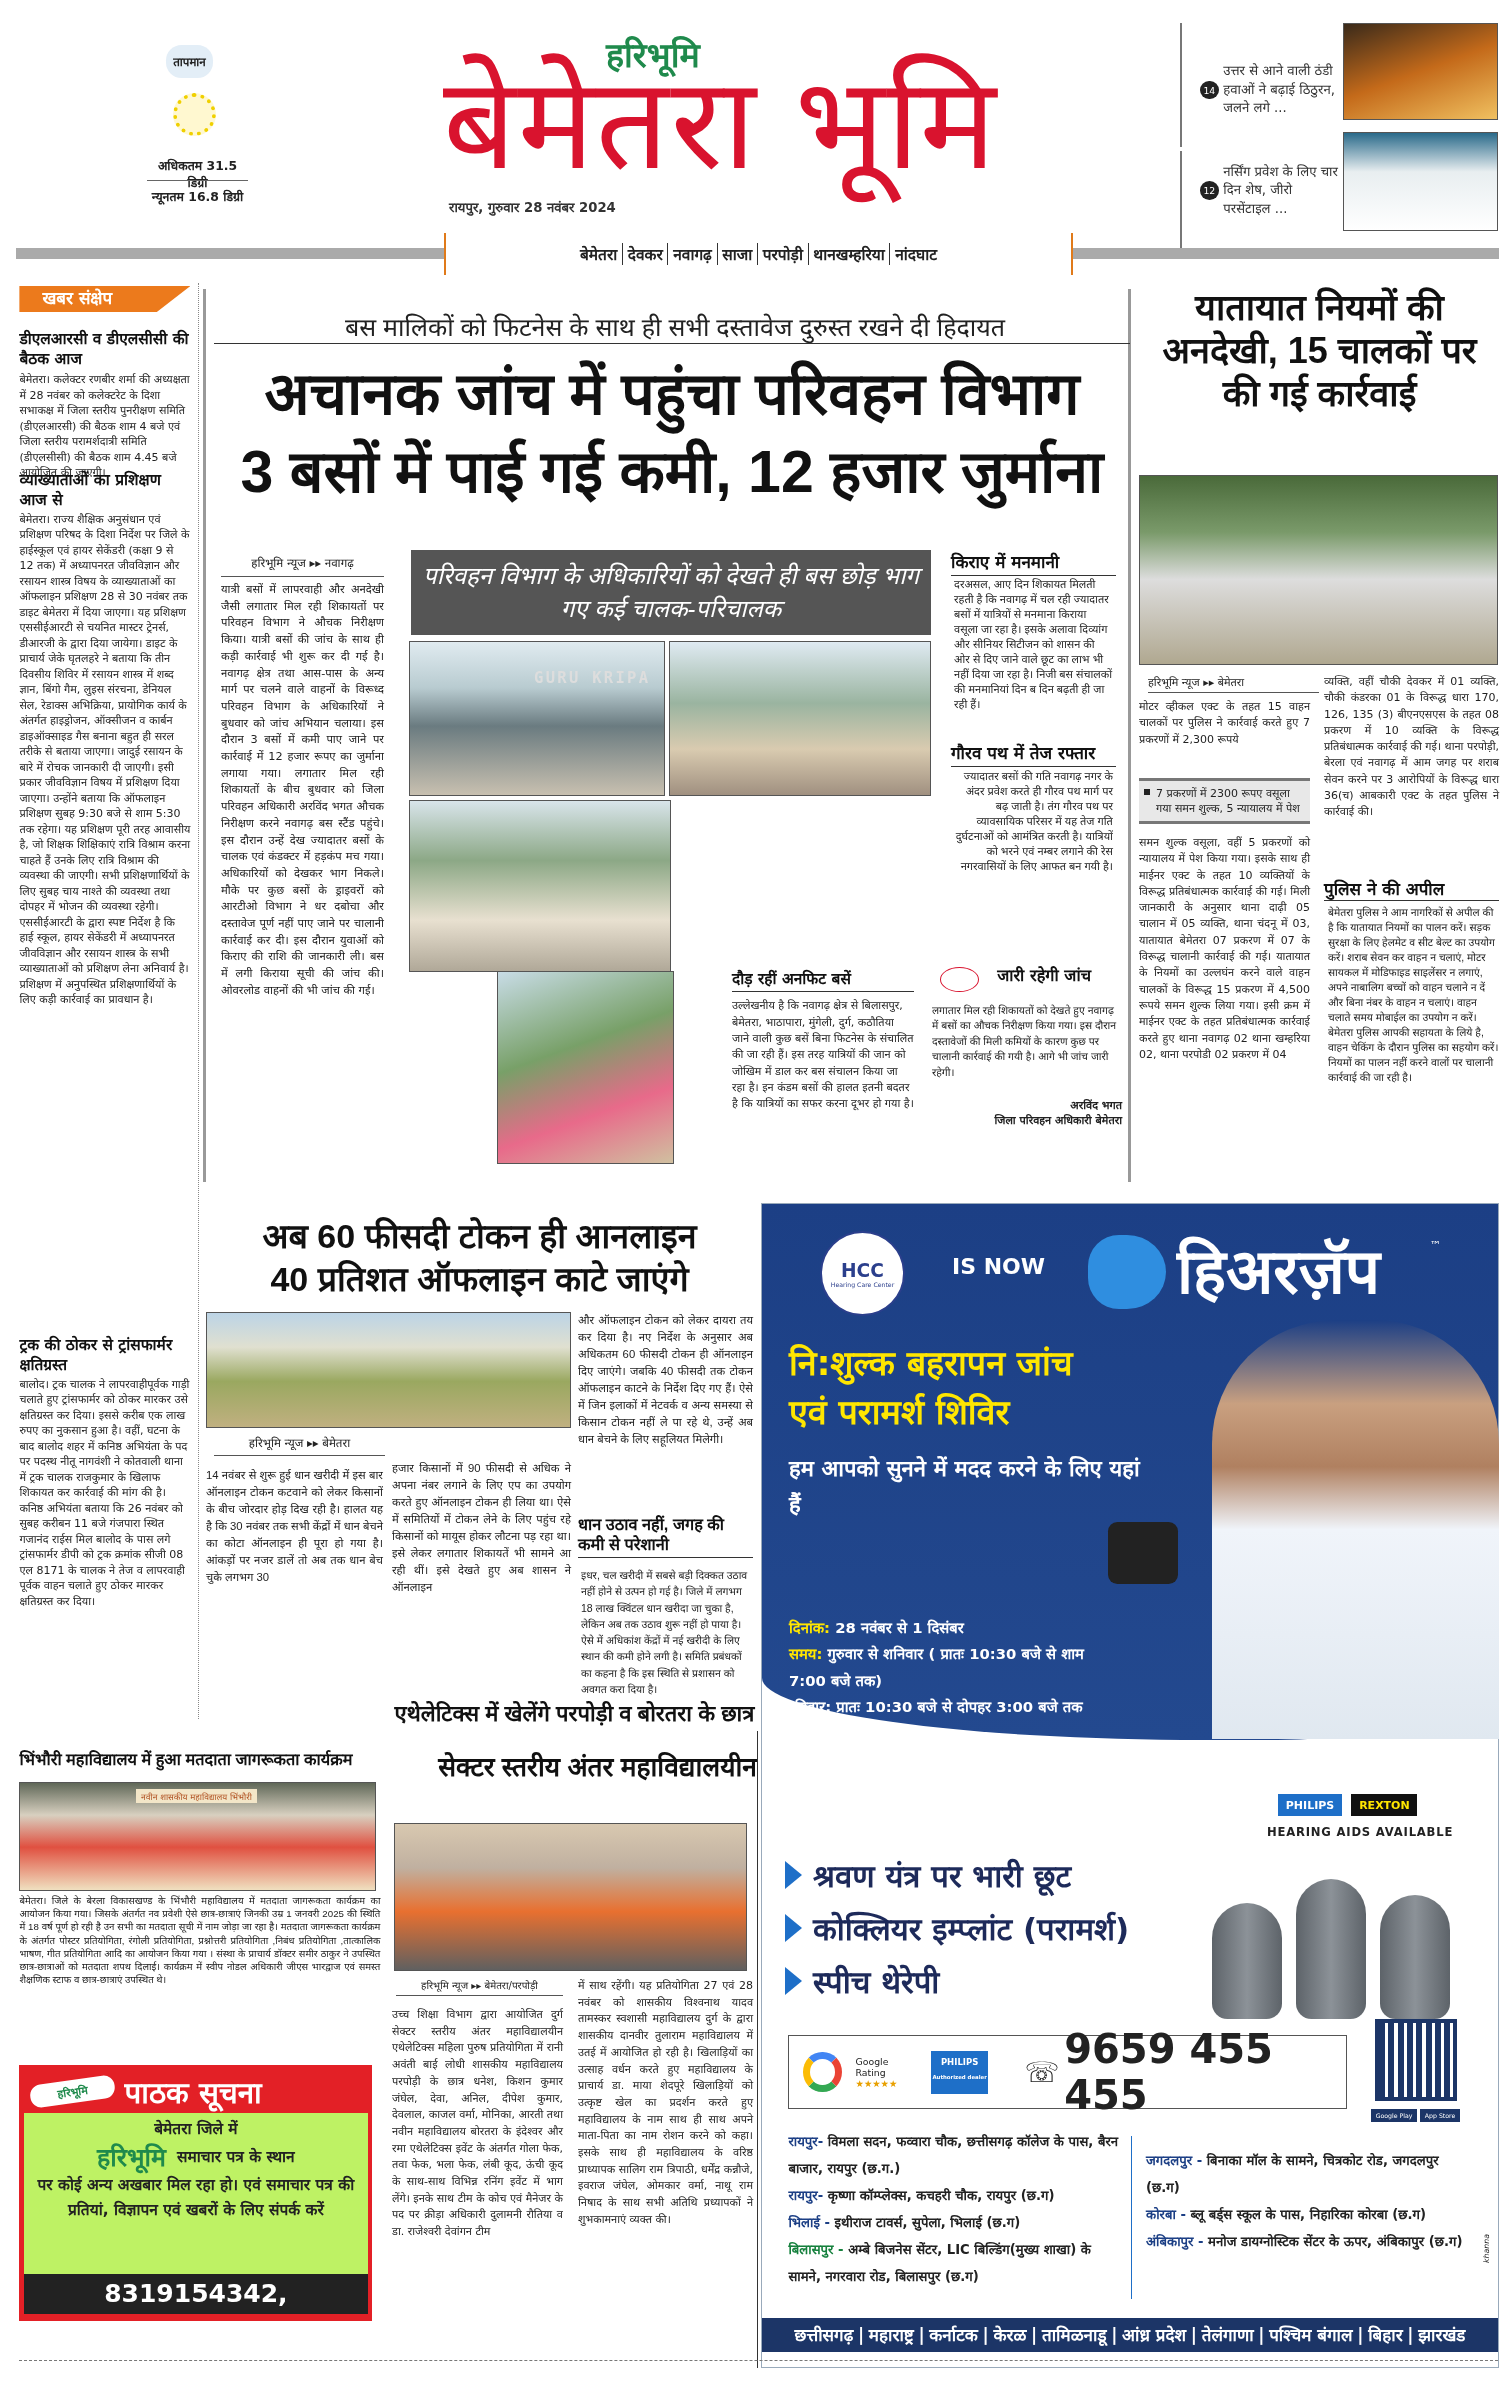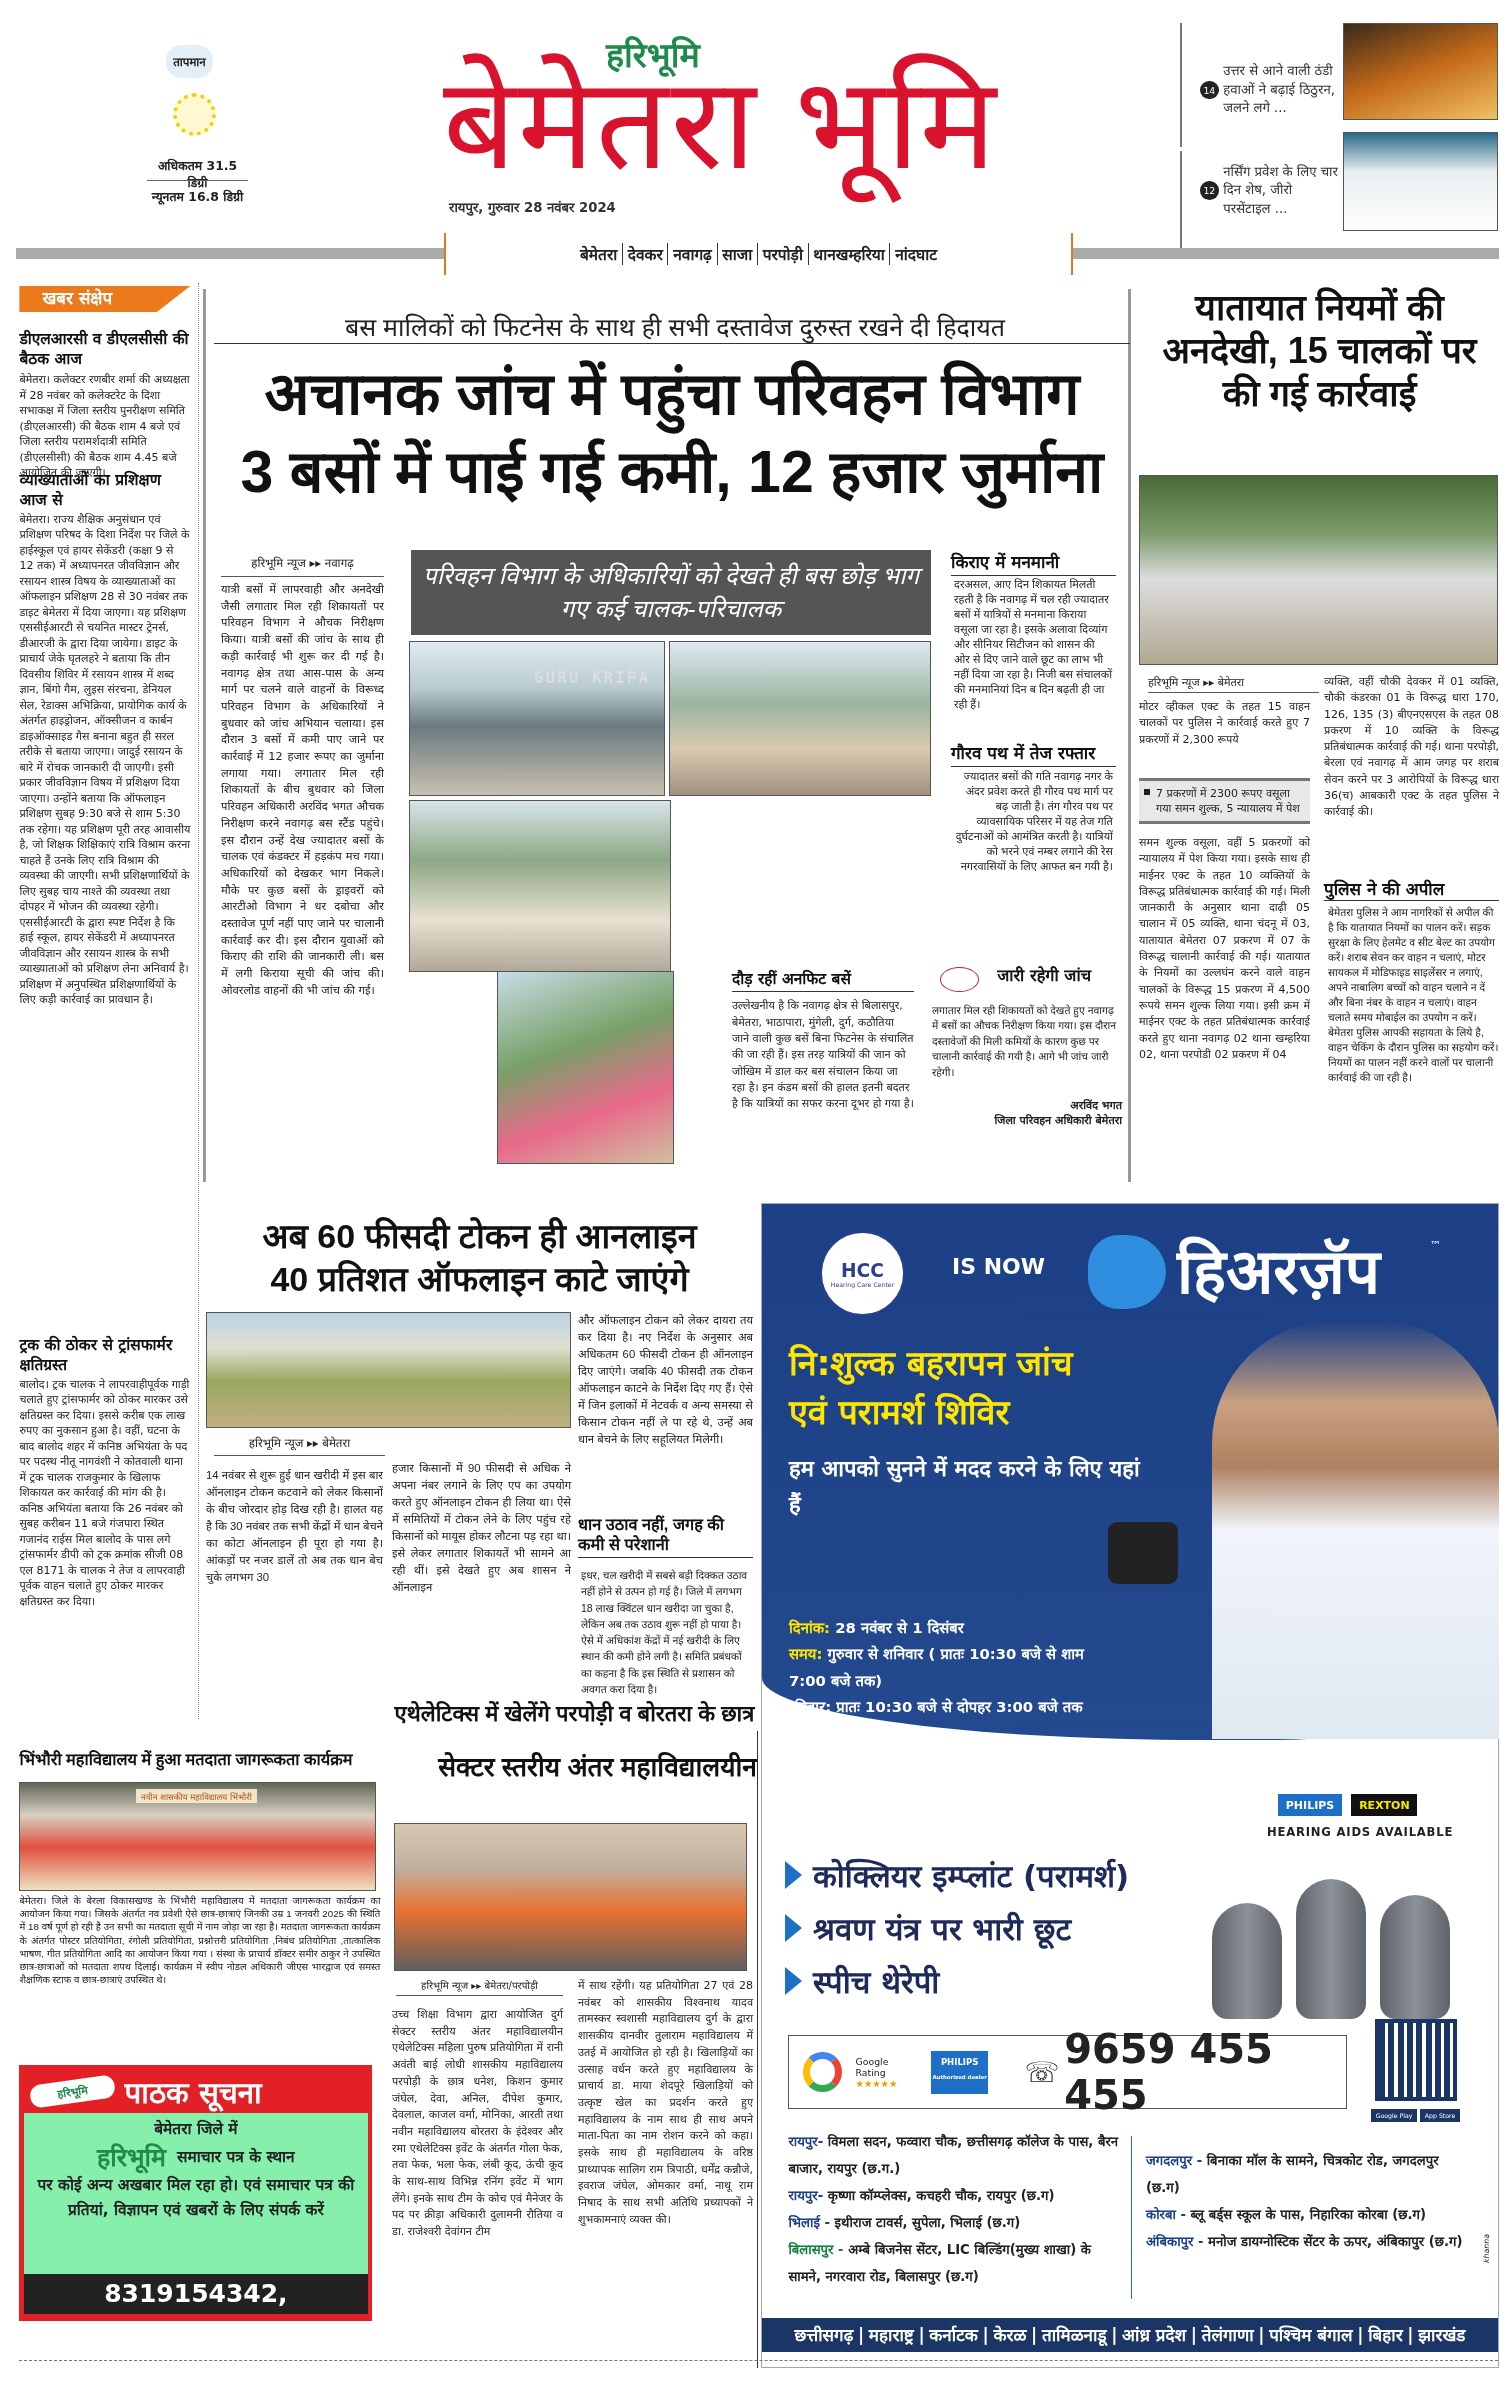--- a/index.html
+++ b/index.html
@@ -158,21 +158,21 @@
 <div class="abs photo" style="left:19.4px;top:1782px;width:357px;height:109px;background:linear-gradient(180deg,#606858,#d8d0c0 30%,#e05040 60%,#f0e0c0 100%)">
   <div class="abs" style="left:116px;top:6.2px;font-size:8.5px;color:#b05020;background:#f3e6c8;padding:1.6px 4.7px">नवीन शासकीय महाविद्यालय भिंभौरी</div>
 </div>
 <div class="abs cond" style="left:19.4px;top:1894px;width:361px;font-size:9.7px;line-height:13.2px;text-align:justify">बेमेतरा। जिले के बेरला विकासखण्ड के भिंभौरी महाविद्यालय में मतदाता जागरूकता कार्यक्रम का आयोजन किया गया। जिसके अंतर्गत नव प्रवेशी ऐसे छात्र-छात्राएं जिनकी उम्र 1 जनवरी 2025 की स्थिति में 18 वर्ष पूर्ण हो रही है उन सभी का मतदाता सूची में नाम जोड़ा जा रहा है। मतदाता जागरूकता कार्यक्रम के अंतर्गत पोस्टर प्रतियोगिता, रंगोली प्रतियोगिता, प्रश्नोत्तरी प्रतियोगिता ,निबंध प्रतियोगिता ,तात्कालिक भाषण, गीत प्रतियोगिता आदि का आयोजन किया गया । संस्था के प्राचार्य डॉक्टर समीर ठाकुर ने उपस्थित छात्र-छात्राओं को मतदाता शपथ दिलाई। कार्यक्रम में स्वीप नोडल अधिकारी जीएस भारद्वाज एवं समस्त शैक्षणिक स्टाफ व छात्र-छात्राएं उपस्थित थे।</div>
 
 <div class="abs pathak">
   <div style="height:43px;display:flex;align-items:center;gap:9.3px;padding-left:6.2px">
     <div style="width:85px;height:23px;background:#fff;border-radius:11px;transform:rotate(-8deg);display:flex;align-items:center;justify-content:center;color:#1f8a4c;font-weight:bold;font-size:11px">हरिभूमि</div>
     <div style="color:#fff;font-size:29.5px;font-weight:bold">पाठक सूचना</div>
   </div>
-  <div style="background:#86efac;height:161px;padding:4.7px 9.3px;text-align:center">
+  <div style="background:#bef264;height:161px;padding:4.7px 9.3px;text-align:center">
     <div style="font-size:15.5px;font-weight:bold">बेमेतरा जिले में</div>
     <div style="display:flex;align-items:center;justify-content:center;gap:11px">
       <span style="color:#1f8a4c;font-weight:bold;font-size:25px">हरिभूमि</span>
       <span style="font-size:15.5px;font-weight:bold">समाचार पत्र के स्थान</span>
     </div>
     <div style="font-size:15.5px;font-weight:bold;line-height:25px">पर कोई अन्य अखबार मिल रहा हो। एवं समाचार पत्र की प्रतियां, विज्ञापन एवं खबरों के लिए संपर्क करें</div>
   </div>
   <div style="background:#222;color:#fff;font-size:25px;font-weight:bold;text-align:center;height:40px;line-height:40px">8319154342, 8224868411</div>
 </div>
 
@@ -208,25 +208,25 @@
 
   <div class="abs" style="left:516px;top:590px;display:flex;gap:9.3px">
     <span style="background:#1e6fc8;color:#fff;font-weight:bold;padding:4.7px 7.8px;font-size:11px">PHILIPS</span>
     <span style="background:#111;color:#ffe600;font-weight:bold;padding:4.7px 7.8px;font-size:11px">REXTON</span>
   </div>
   <div class="abs" style="left:505px;top:621px;font-weight:bold;font-size:11.6px;letter-spacing:0.8px">HEARING AIDS AVAILABLE</div>
 
   <div class="abs" style="left:23px;top:644px;width:435px">
     <div class="bullet-row">
         <span class="tri"></span>
-        <span>कोक्लियर इम्प्लांट (परामर्श)</span>
+        <span>श्रवण यंत्र पर भारी छूट</span>
       </div>
     <div class="bullet-row">
         <span class="tri"></span>
-        <span>श्रवण यंत्र पर भारी छूट</span>
+        <span>कोक्लियर इम्प्लांट (परामर्श)</span>
       </div>
     <div class="bullet-row">
         <span class="tri"></span>
         <span>स्पीच थेरेपी</span>
       </div>
   </div>
   <div class="abs" style="left:450px;top:675px;display:flex;gap:14px;align-items:flex-end">
     <div class="aid" style="height:116px"></div>
     <div class="aid"></div>
     <div class="aid" style="height:124px"></div>

